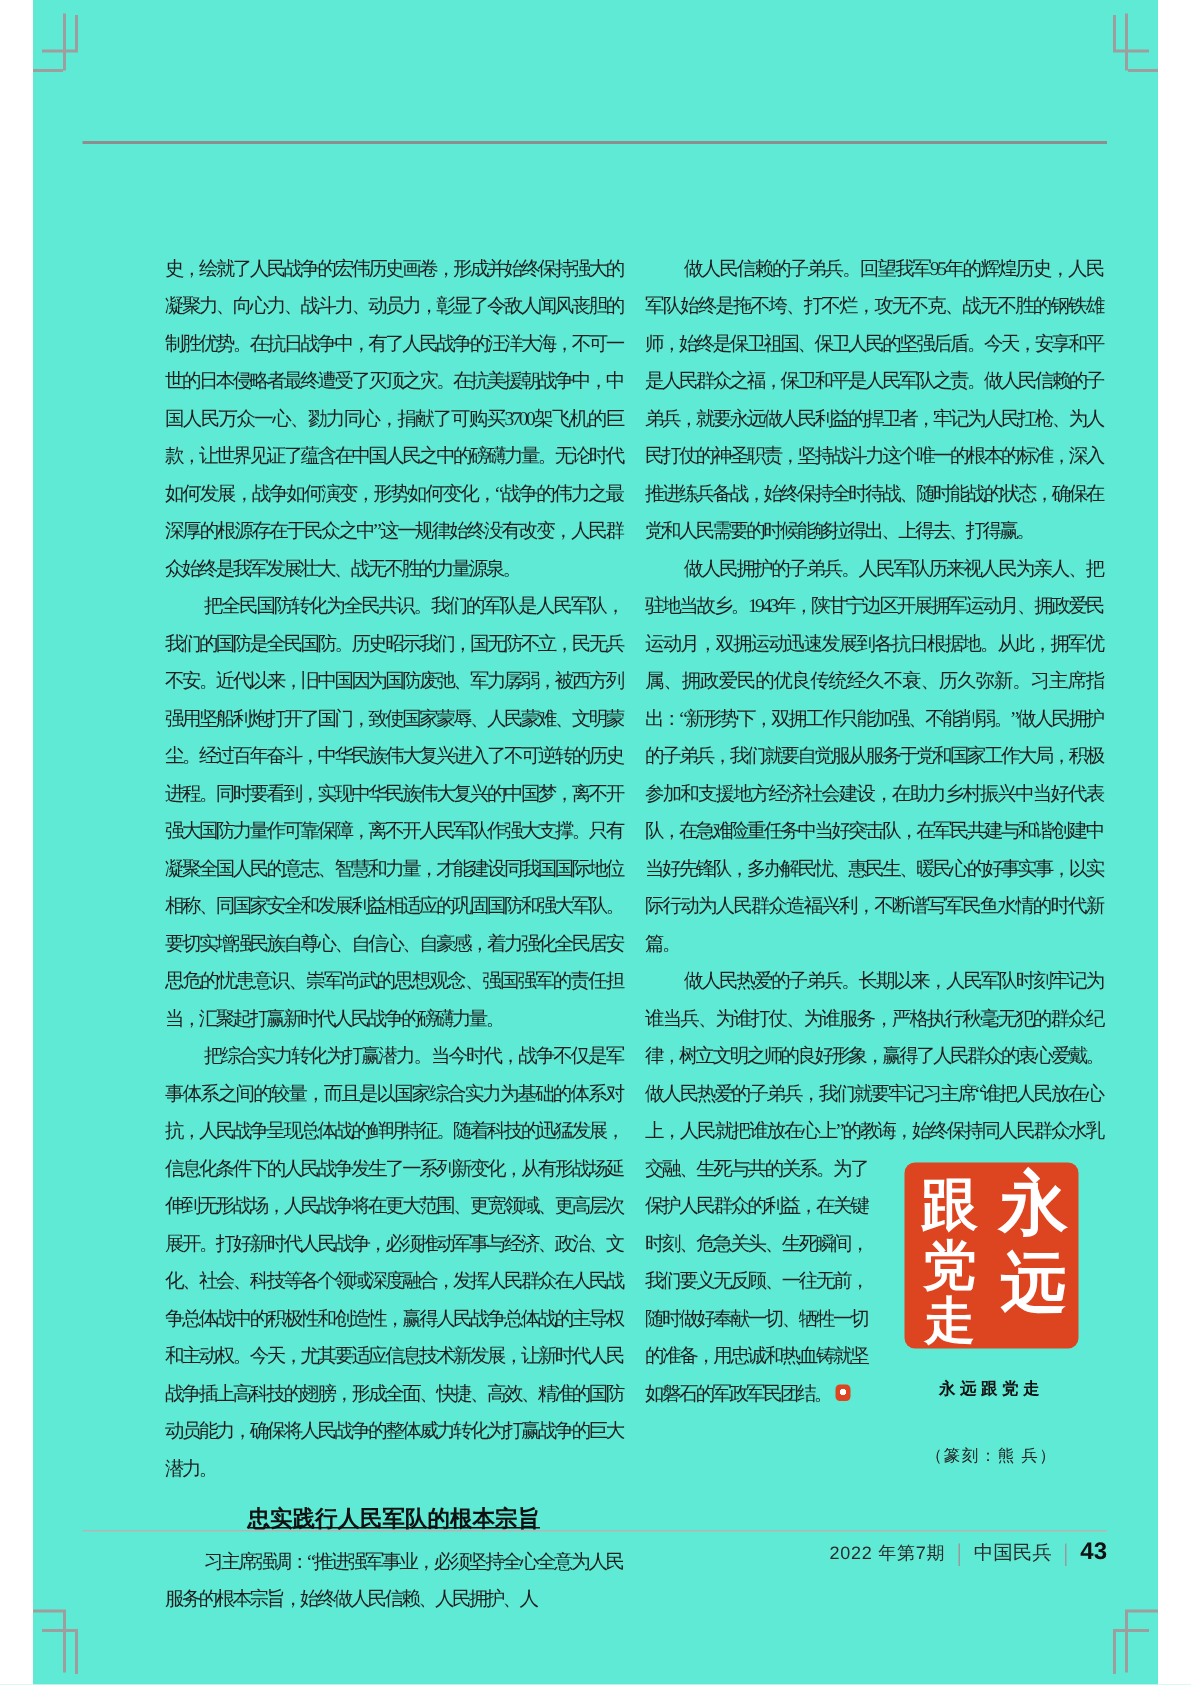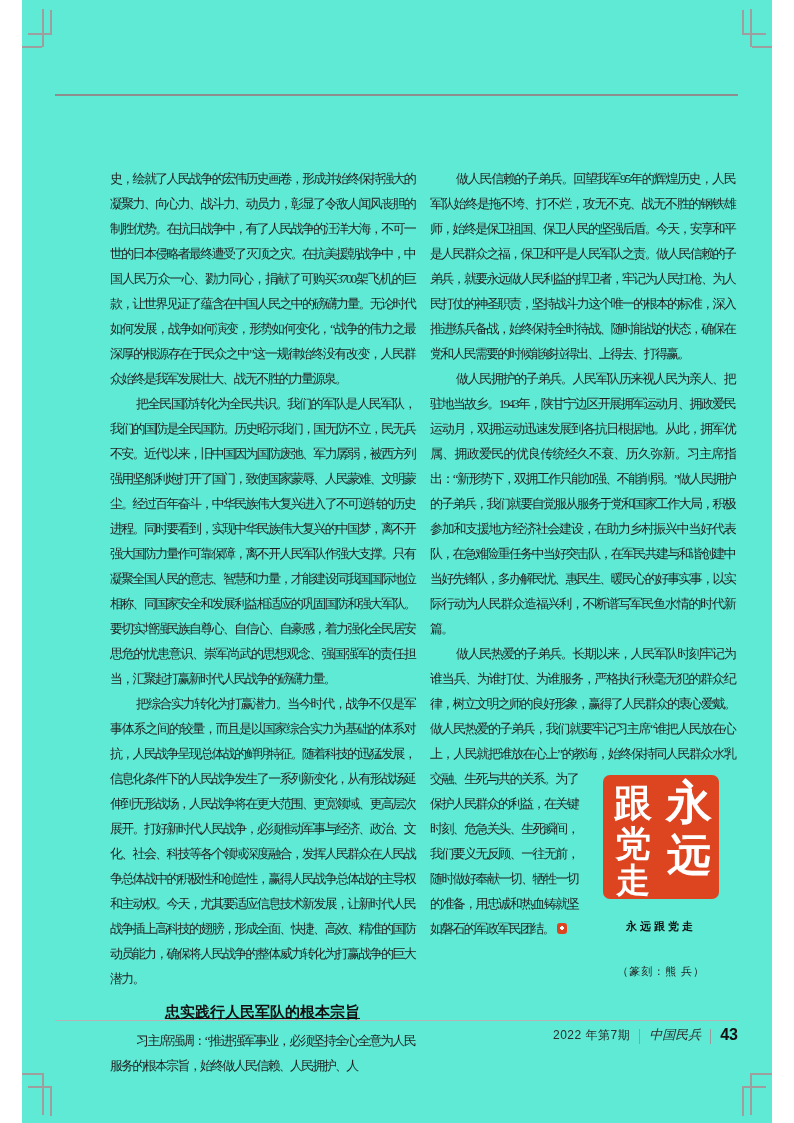--- a/index.html
+++ b/index.html
@@ -72,21 +72,21 @@
     background:radial-gradient(circle at 50% 45%, #ffffff 0 2px, #dd4420 2px);
   }
 
   .footer {
     position:absolute; top:1026px; right:34px;
     display:flex; align-items:flex-end; gap:9px;
     font-family:"Liberation Sans","DejaVu Sans",sans-serif; color:#2b2b2b;margin-left:12px;
   }
   .footer-issue { font-size:12px; letter-spacing:0.5px; }
   .vbar { width:1px; height:15px; background:#9a9a9a; }
-  .footer-mag { font-size:13px;font-style:italic; }
+  .footer-mag { font-size:13px; }
   .footer-page { font-size:16px; font-weight:700; color:#111; }
 </style>
 </head>
 <body>
 
 <div class="page">
 
   <div class="cm cm-tl-v1"></div>
   <div class="cm cm-tl-h1"></div>
   <div class="cm cm-tl-v2"></div>

